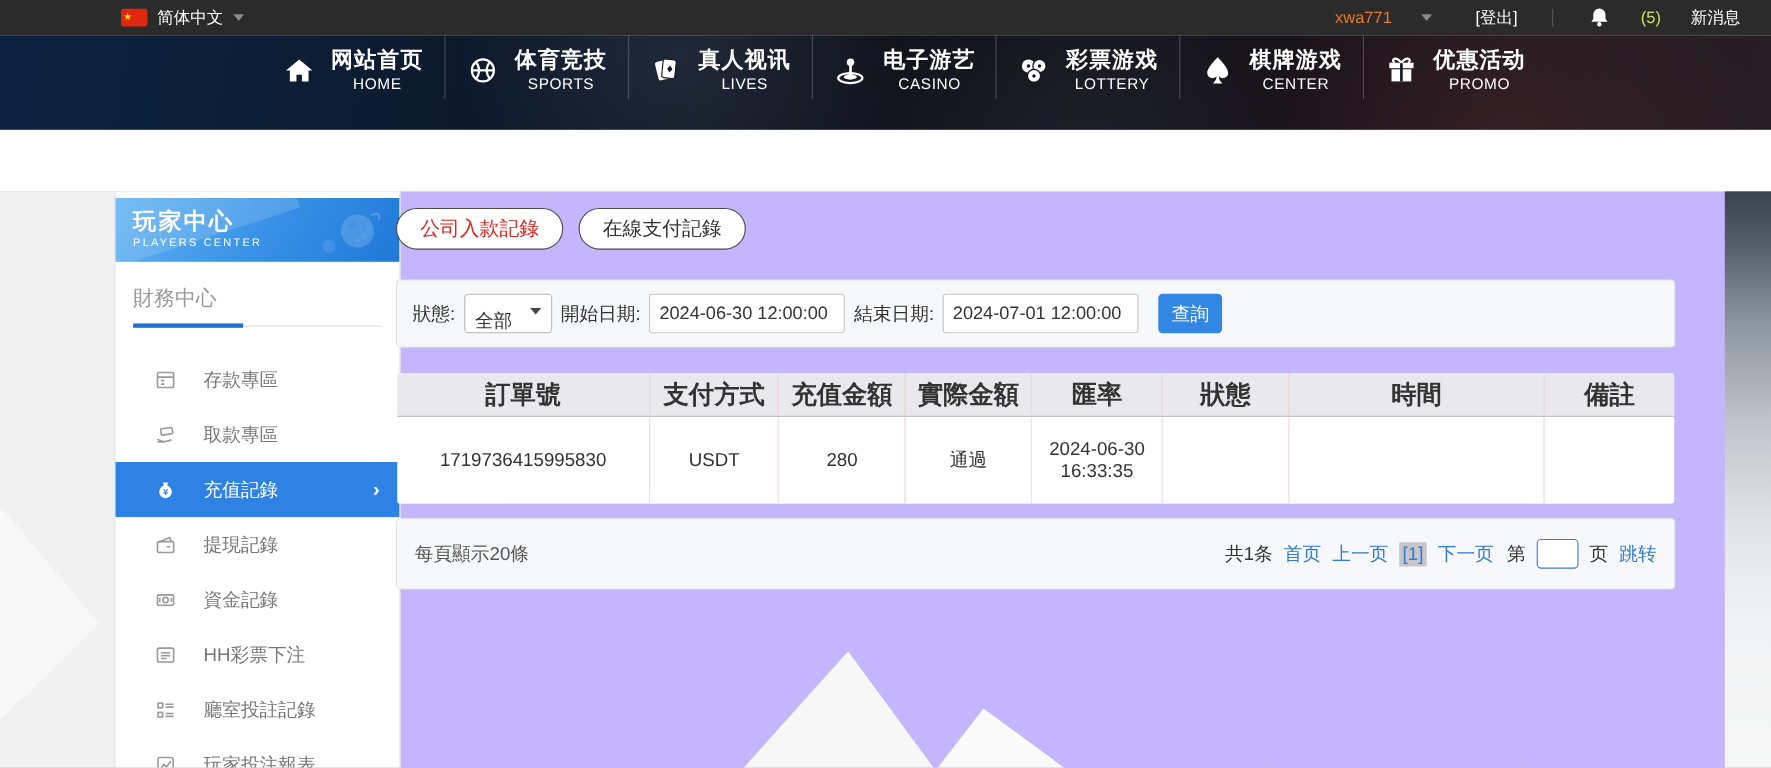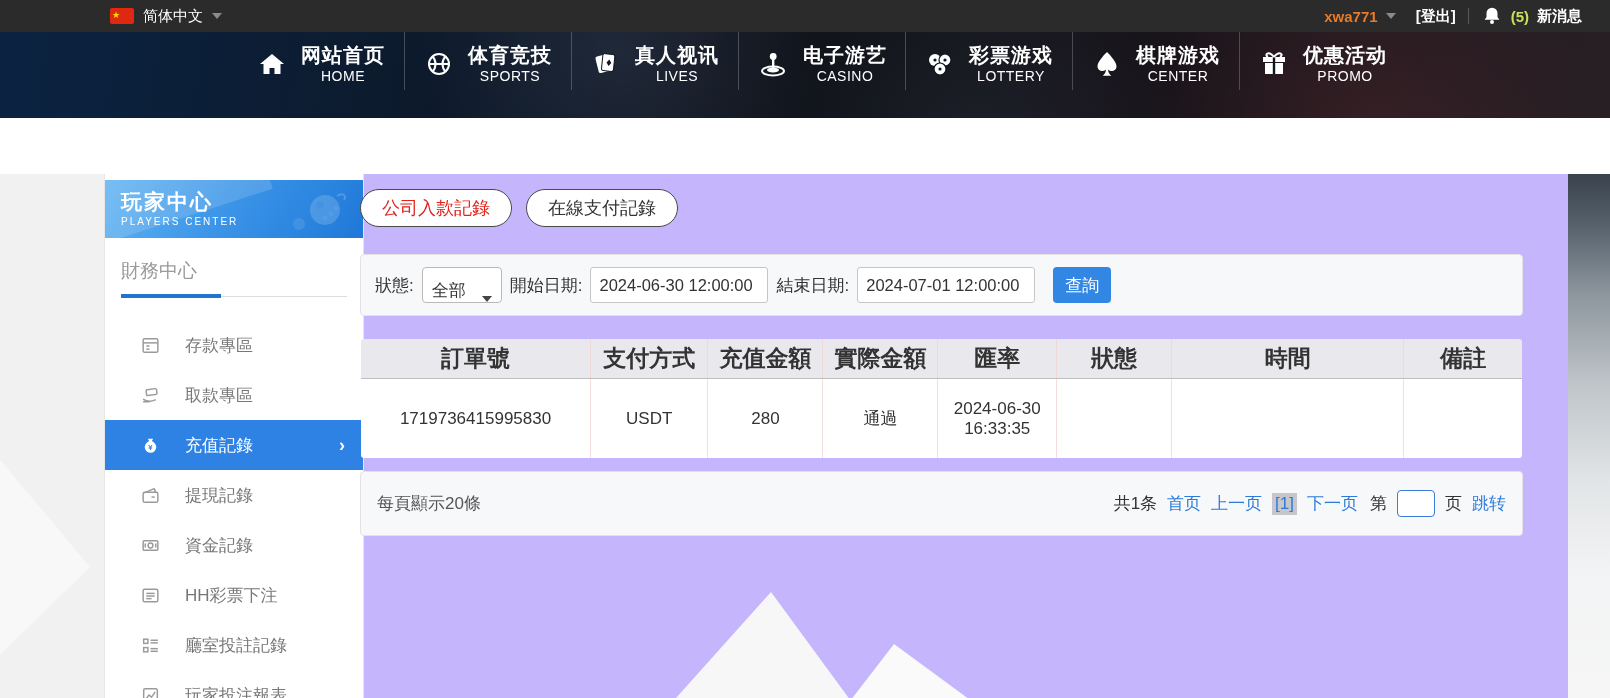--- a/index.html
+++ b/index.html
@@ -8,21 +8,21 @@
   .page { position:relative; width:1610px; height:698px; overflow:hidden; background:#fff; }
 
   
   .topbar { position:absolute; left:0; top:0; width:1610px; height:32px;
     background:#2b2b2b; display:flex; align-items:center; color:#fff; font-size:15px; }
   .topbar-left { display:flex; align-items:center; gap:9px; padding-left:110px; }
   .flag { width:24px; height:16px; background:#de2910; border-radius:2px; position:relative; }
   .flag .star { position:absolute; left:2px; top:-1px; color:#ffde00; font-size:9px; line-height:16px; }
   .caret { width:0; height:0; border-left:5px solid transparent; border-right:5px solid transparent;
     border-top:6px solid #8a8a8a; display:inline-block; }
-  .topbar-right { margin-left:auto; display:flex; align-items:center; gap:8px; padding-right:28px;font-weight:bold; }
+  .topbar-right { margin-left:auto; display:flex; align-items:center; gap:27px; padding-right:28px; }
   .username { color:#e87a28; }
   .tb-divider { width:1px; height:16px; background:#5a5a5a; margin:0 4px; }
   .msg-count { color:#cbe05a; }
   .bell { display:inline-flex; }
 
   
   .navbar { position:absolute; left:0; top:32px; width:1610px; height:86px;
     background:
       radial-gradient(circle at 620px 20px, rgba(190,215,255,0.10), transparent 200px),
       radial-gradient(circle at 1370px 100px, rgba(190,70,70,0.14), transparent 230px),
@@ -77,21 +77,21 @@
 
   .tabs { display:flex; gap:14px; }
   .tab { height:38px; border:1px solid #4a4a4a; border-radius:19px; background:#fff;
     padding:0 21px; font-size:18px; display:flex; align-items:center; cursor:pointer; color:#333; }
   .tab.active { color:#e0231e; }
 
   .filter-panel { margin-top:27px; height:62px; background:#f7f8fa; border:1px solid #e3e3e6;
     border-radius:4px; display:flex; align-items:center; padding-left:14px; gap:8px;
     font-size:17px; color:#333; }
   .select-box { width:80px; height:36px; background:#fff; border:1px solid #b9b9b9; border-radius:4px;
-    display:flex; align-items:flex-end; justify-content:space-between; padding:0 9px; cursor:pointer; }
+    display:flex; align-items:flex-start; justify-content:space-between; padding:12px 9px; cursor:pointer; }
   .select-caret { width:0; height:0; border-left:5px solid transparent; border-right:5px solid transparent;
     border-top:6px solid #444; }
   .date-input { width:178px; height:36px; background:#fff; border:1px solid #c6c6c6; border-radius:3px;
     font-size:16.5px; color:#333; padding:0 8px; font-family:inherit; }
   .search-btn { height:36px; min-width:48px; margin-left:10px; background:#3286e4; color:#fff; border:none;
     border-radius:4px; font-size:17px; padding:0 12px; cursor:pointer; font-family:inherit; }
 
   .records { margin-top:22px; width:100%; border-collapse:collapse; border:1px solid #e6e6e8;
     border-radius:4px; overflow:hidden; }
   .records th { background:#e9e9ed; height:40px; font-size:23px; color:#333; font-weight:bold;

